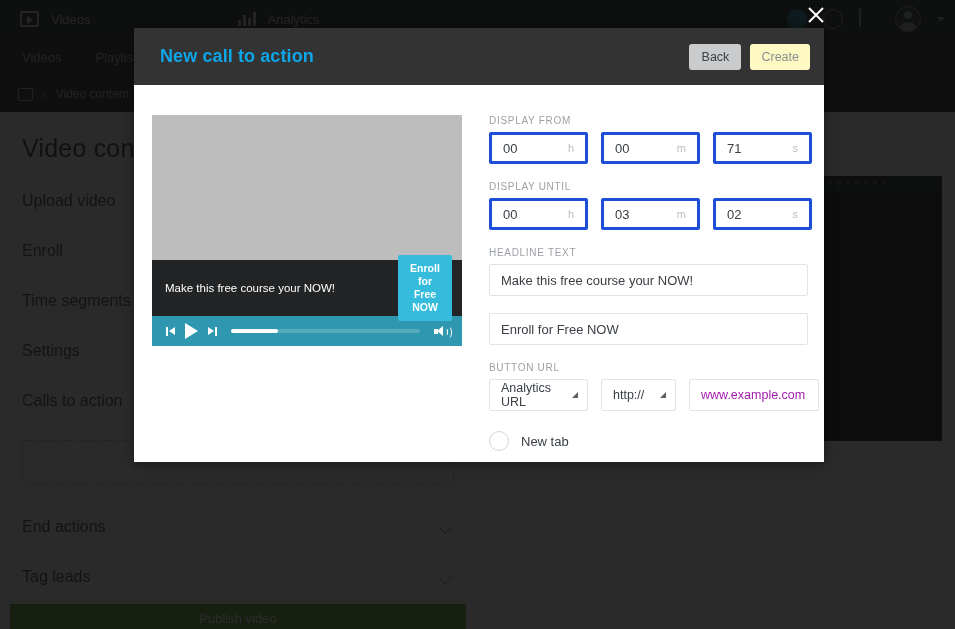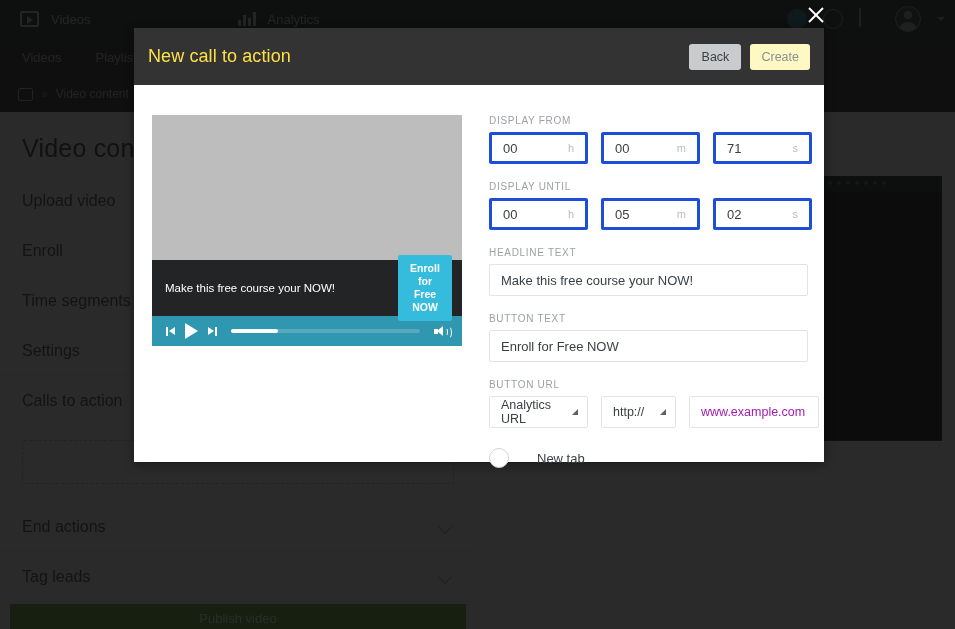--- a/index.html
+++ b/index.html
@@ -269,25 +269,25 @@
   .modal-header {
     height: 57px;
     background: #333333;
     display: flex;
     align-items: center;
     justify-content: space-between;
     padding: 0 14px 0 14px;
     box-sizing: border-box;
   }
   .modal-title {
-    color: #fde047;
+    color: #0ea5e9;
     font-size: 18px;
-    font-weight: normal;
+    font-weight: bold;
     letter-spacing: .1px;
-    margin-left: 0px;
+    margin-left: 12px;
   }
   .header-buttons {
     display: flex;
     gap: 9px;
   }
   .hdr-btn {
     min-width: 52px;
     height: 26px;
     border-radius: 3px;
     font-size: 12.5px;
@@ -540,21 +540,21 @@
     padding: 0 11px;
     box-sizing: border-box;
     font-size: 12.5px;
     color: #a21caf;
     background: #ffffff;
     cursor: text;
   }
   .newtab-row {
     display: flex;
     align-items: center;
-    gap: 28px;
+    gap: 12px;
     margin-top: 20px;
     cursor: pointer;
     width: fit-content;
   }
   .radio {
     width: 20px; height: 20px;
     border-radius: 50%;
     border: 1.5px solid #d2d5d8;
     box-sizing: border-box;
     background: #ffffff;
@@ -716,37 +716,36 @@
       </div>
 
       <div class="field-group">
         <div class="field-label">DISPLAY UNTIL</div>
         <div class="time-row">
           <div class="time-input">
             <span class="time-val">00</span>
             <span class="time-unit">h</span>
           </div>
           <div class="time-input">
-            <span class="time-val">05</span>
+            <span class="time-val">03</span>
             <span class="time-unit">m</span>
           </div>
           <div class="time-input">
             <span class="time-val">02</span>
             <span class="time-unit">s</span>
           </div>
         </div>
       </div>
 
       <div class="field-group">
         <div class="field-label">HEADLINE TEXT</div>
         <div class="text-input">Make this free course your NOW!</div>
       </div>
 
       <div class="field-group">
-        <div class="field-label">BUTTON TEXT</div>
         <div class="text-input">Enroll for Free NOW</div>
       </div>
 
       <div class="field-group">
         <div class="field-label">BUTTON URL</div>
         <div class="url-row">
           <div class="select type">
             <span>Analytics URL</span>
             <span class="sel-arrow"></span>
           </div>

